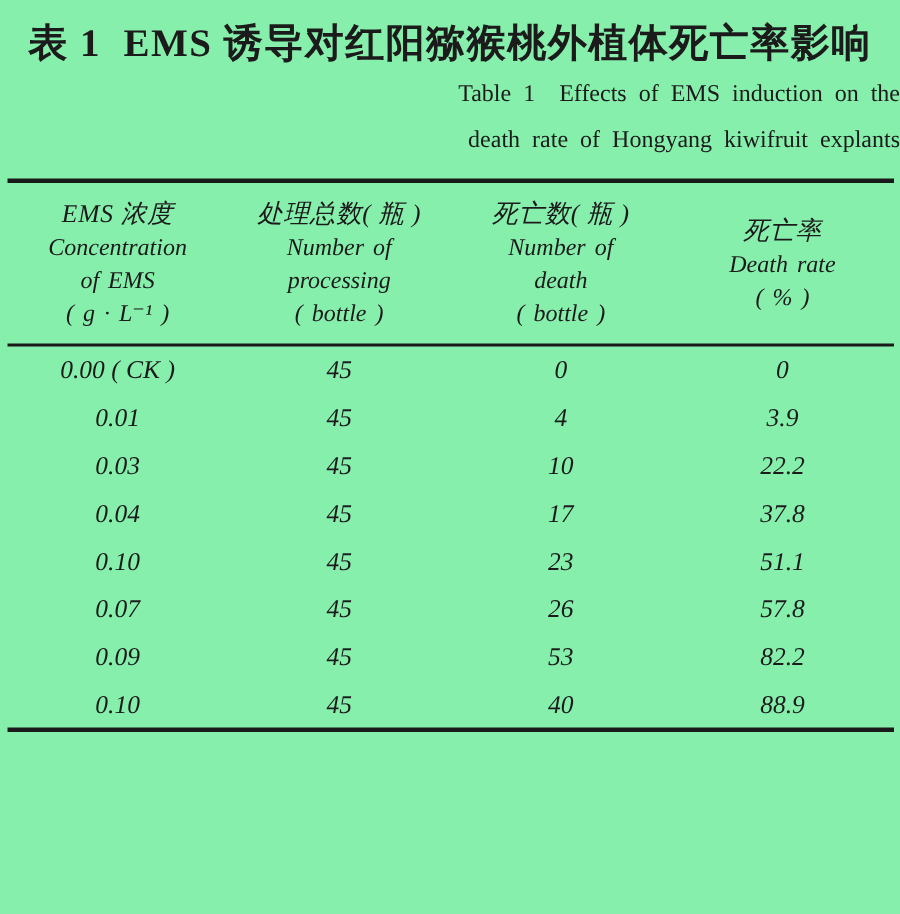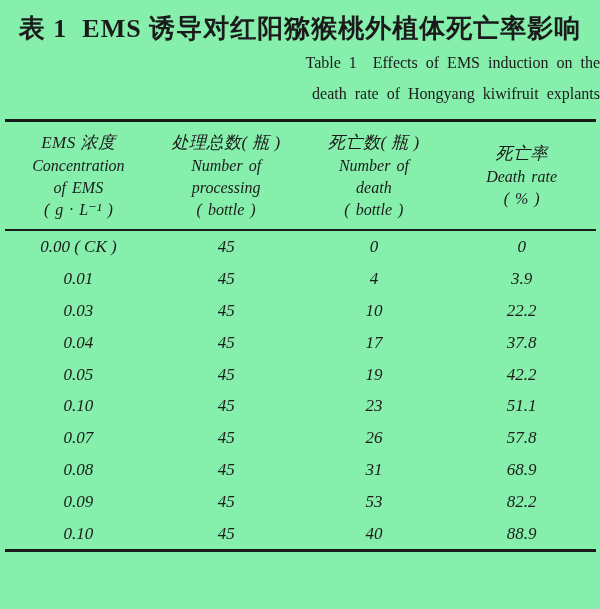--- a/index.html
+++ b/index.html
@@ -129,42 +129,30 @@
         <td>10</td>
         <td>22.2</td>
       </tr>
       <tr>
         <td>0.04</td>
         <td>45</td>
         <td>17</td>
         <td>37.8</td>
       </tr>
       <tr>
-        <td>0.05</td>
-        <td>45</td>
-        <td>19</td>
-        <td>42.2</td>
-      </tr>
-      <tr>
         <td>0.10</td>
         <td>45</td>
         <td>23</td>
         <td>51.1</td>
       </tr>
       <tr>
         <td>0.07</td>
         <td>45</td>
         <td>26</td>
         <td>57.8</td>
-      </tr>
-      <tr>
-        <td>0.08</td>
-        <td>45</td>
-        <td>31</td>
-        <td>68.9</td>
       </tr>
       <tr>
         <td>0.09</td>
         <td>45</td>
         <td>53</td>
         <td>82.2</td>
       </tr>
       <tr>
         <td>0.10</td>
         <td>45</td>

